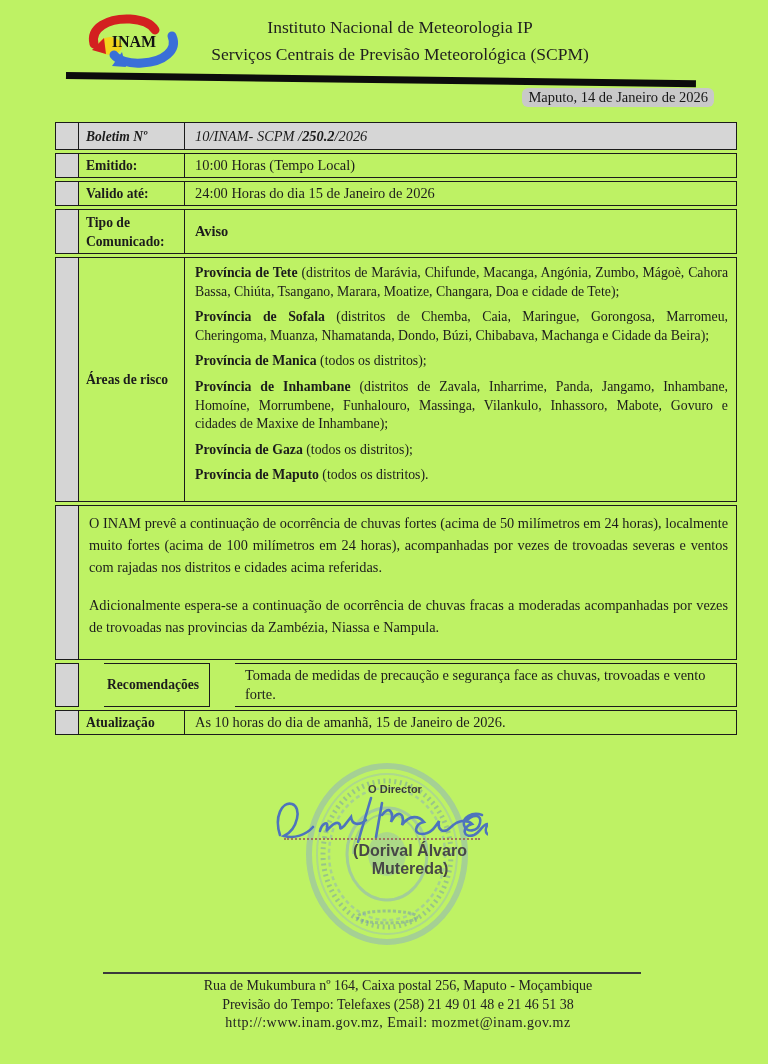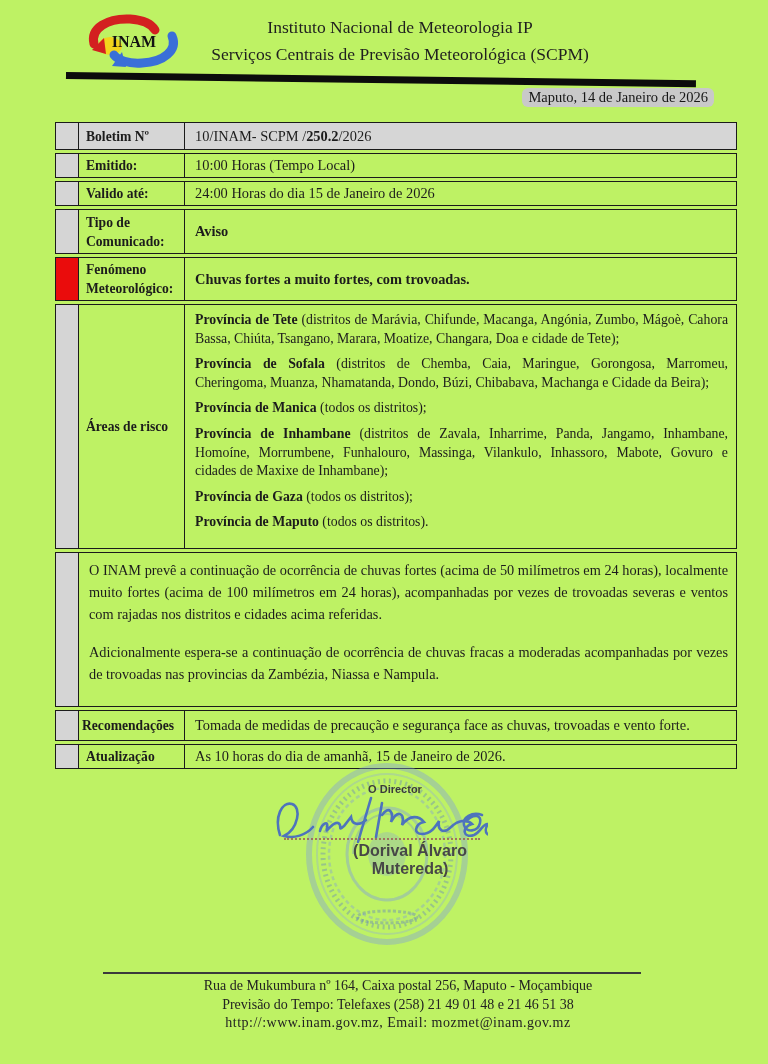--- a/index.html
+++ b/index.html
@@ -72,21 +72,21 @@
     <div>Instituto Nacional de Meteorologia IP</div>
     <div>Serviços Centrais de Previsão Meteorológica (SCPM)</div>
   </div>
 
   <div class="black-bar"></div>
 
   <div class="date-highlight">Maputo, 14 de Janeiro de 2026</div>
 
   <div class="doc-table">
 
-    <div class="trow gray-row" style="min-height:28px;">
+    <div class="trow gray-row" style="min-height:28px;font-style:italic;">
       <div class="cell marker"></div>
       <div class="cell label">Boletim Nº</div>
       <div class="cell value">
         <span><span>10/INAM- SCPM /</span><span class="bold">250.2</span><span>/2026</span></span>
       </div>
     </div>
 
     <div class="trow" style="min-height:24px;">
       <div class="cell marker"></div>
       <div class="cell label">Emitido:</div>
@@ -98,25 +98,20 @@
       <div class="cell label">Valido até:</div>
       <div class="cell value">24:00 Horas do dia 15 de Janeiro de 2026</div>
     </div>
 
     <div class="trow" style="min-height:45px;">
       <div class="cell marker"></div>
       <div class="cell label">Tipo de Comunicado:</div>
       <div class="cell value bold">Aviso</div>
     </div>
 
-    <div class="trow" style="min-height:42px;">
-      <div class="cell marker red"></div>
-      <div class="cell label">Fenómeno Meteorológico:</div>
-      <div class="cell value bold">Chuvas fortes a muito fortes, com trovoadas.</div>
-    </div>
 
     <div class="trow" style="min-height:222px;">
       <div class="cell marker"></div>
       <div class="cell label">Áreas de risco</div>
       <div class="cell value block areas-value">
         <p><span class="bold">Província de Tete</span><span> (distritos de Marávia, Chifunde, Macanga, Angónia, Zumbo, Mágoè, Cahora Bassa, Chiúta, Tsangano, Marara, Moatize, Changara, Doa e cidade de Tete);</span></p>
         <p><span class="bold">Província de Sofala</span><span> (distritos de Chemba, Caia, Maringue, Gorongosa, Marromeu, Cheringoma, Muanza, Nhamatanda, Dondo, Búzi, Chibabava, Machanga e Cidade da Beira);</span></p>
         <p><span class="bold">Província de Manica</span><span> (todos os distritos);</span></p>
         <p><span class="bold">Província de Inhambane</span><span> (distritos de Zavala, Inharrime, Panda, Jangamo, Inhambane, Homoíne, Morrumbene, Funhalouro, Massinga, Vilankulo, Inhassoro, Mabote, Govuro e cidades de Maxixe de Inhambane);</span></p>
         <p><span class="bold">Província de Gaza</span><span> (todos os distritos);</span></p>
@@ -125,21 +120,21 @@
     </div>
 
     <div class="trow" style="min-height:155px;">
       <div class="cell marker"></div>
       <div class="cell value block desc-value">
         <p>O INAM prevê a continuação de ocorrência de chuvas fortes (acima de 50 milímetros em 24 horas), localmente muito fortes (acima de 100 milímetros em 24 horas), acompanhadas por vezes de trovoadas severas e ventos com rajadas nos distritos e cidades acima referidas.</p>
         <p>Adicionalmente espera-se a continuação de ocorrência de chuvas fracas a moderadas acompanhadas por vezes de trovoadas nas provincias da Zambézia, Niassa e Nampula.</p>
       </div>
     </div>
 
-    <div class="trow" style="min-height:31px;">
+    <div class="trow" style="min-height:31px;gap:25px;">
       <div class="cell marker"></div>
       <div class="cell label" style="padding-left:3px;">Recomendações</div>
       <div class="cell value">Tomada de medidas de precaução e segurança face as chuvas, trovoadas e vento forte.</div>
     </div>
 
     <div class="trow" style="min-height:24px;">
       <div class="cell marker"></div>
       <div class="cell label">Atualização</div>
       <div class="cell value">As 10 horas do dia de amanhã, 15 de Janeiro de 2026.</div>
     </div>

